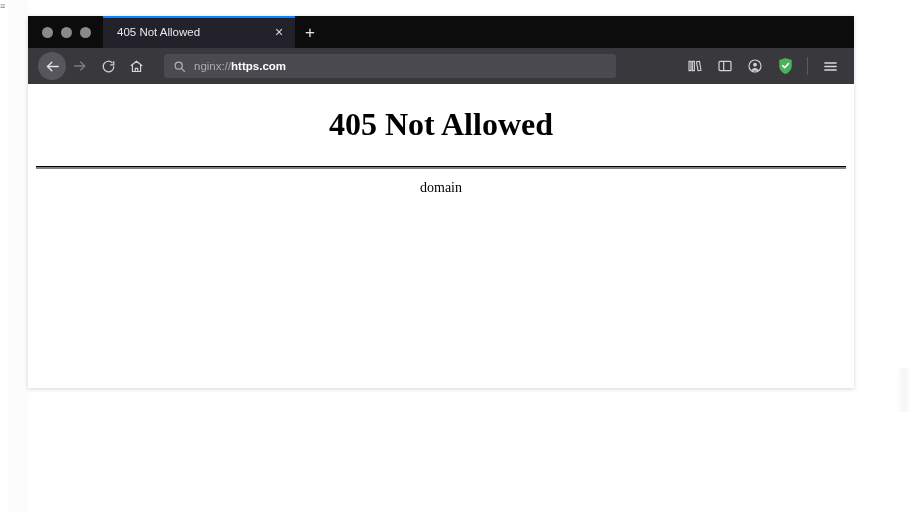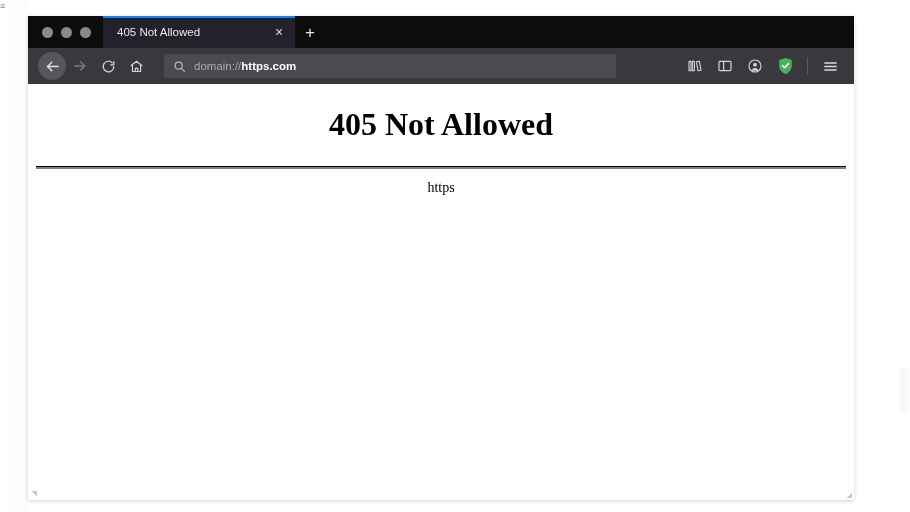--- a/index.html
+++ b/index.html
@@ -44,21 +44,21 @@
     position: absolute;
     left: 8px; top: 0px;
     width: 20px; height: 512px;
     background: #fcfcfd;
   }
 
   
   #browser-window {
     position: absolute;
     left: 28px; top: 16px;
-    width: 826px; height: 484px;
+    width: 826px; height: 372px;
     background: #b91c1c;
     box-shadow: 0 1px 4px rgba(0,0,0,0.18);
     overflow: hidden;
   }
 
   
   .tabstrip {
     position: relative;
     height: 32px;
     background: #0c0c0d;
@@ -302,21 +302,21 @@
         </svg>
       </div>
 
       <div class="urlbar" title="Search or enter address">
         <span class="search-ico">
           <svg width="13" height="13" viewBox="0 0 24 24" fill="none" stroke="#b6b6bb" stroke-width="2.2" stroke-linecap="round">
             <circle cx="10.5" cy="10.5" r="6.5"></circle>
             <line x1="15.5" y1="15.5" x2="21" y2="21"></line>
           </svg>
         </span>
-        <span class="url-text"><span class="url-scheme">domain://</span><span class="url-host">https.com</span></span>
+        <span class="url-text"><span class="url-scheme">nginx://</span><span class="url-host">https.com</span></span>
       </div>
 
       <div class="toolbar-right">
 
         <div class="nav-btn">
           <svg width="16" height="16" viewBox="0 0 24 24" fill="none" stroke="#d3d3d8" stroke-width="1.7" stroke-linecap="round" stroke-linejoin="round">
             <rect x="3" y="5" width="3" height="14"></rect>
             <rect x="8" y="5" width="3" height="14"></rect>
             <path d="M14.2 5.6 18.6 4.8 21 18.4 16.6 19.2z"></path>
           </svg>
@@ -352,21 +352,21 @@
             <line x1="4" y1="12" x2="20" y2="12"></line>
             <line x1="4" y1="17" x2="20" y2="17"></line>
           </svg>
         </div>
       </div>
     </div>
 
     <div class="viewport">
       <h1 class="err-title">405 Not Allowed</h1>
       <hr class="err-rule">
-      <p class="err-sub">https</p>
+      <p class="err-sub">domain</p>
 
       <div class="resize-grip left">
         <div class="grip-mark"></div>
       </div>
       <div class="resize-grip right">
         <div class="grip-mark"></div>
       </div>
     </div>
 
   </div>

